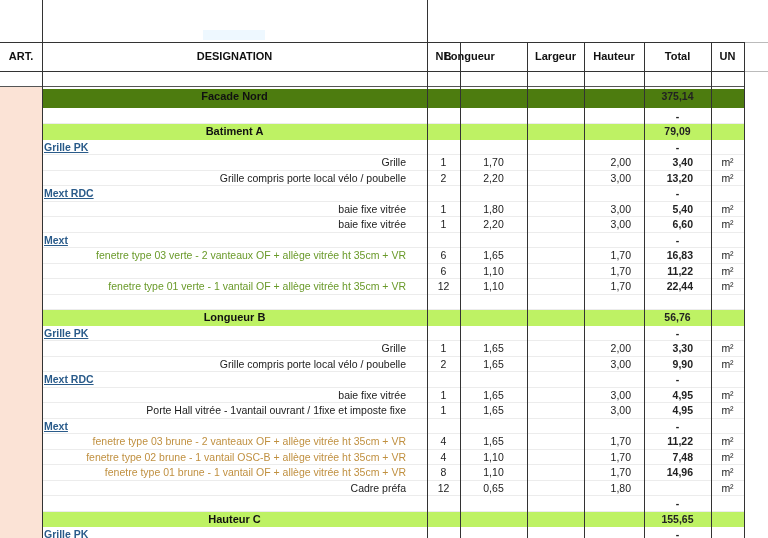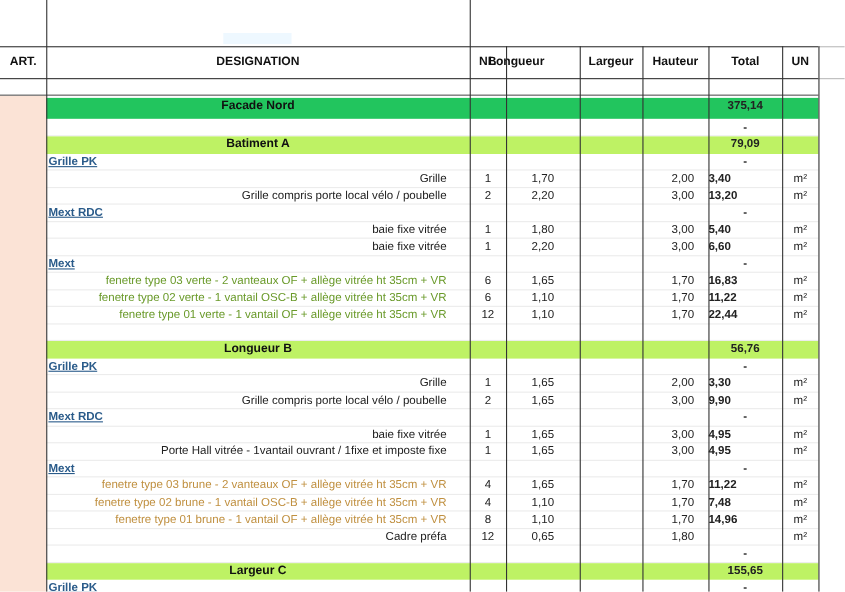--- a/index.html
+++ b/index.html
@@ -10,35 +10,35 @@
   .title { position:absolute; left:42px; width:385px; top:12px; text-align:center;
            font-weight:bold; font-size:15px; color:#c0282a; letter-spacing:0.2px; }
   .title-ghost { position:absolute; left:203px; top:30px; width:62px; height:10px; background:#eef8ff; }
   .vline { position:absolute; background:#333; width:1px; }
   .hline { position:absolute; background:#333; height:1px; }
   .ghostline { position:absolute; background:#bbb; height:1px; }
   .hdr { position:absolute; top:42px; height:29px; line-height:29px; text-align:center;
          font-weight:bold; font-size:11px; color:#111; }
   .art-col { position:absolute; left:0; top:87px; width:42px; height:451px; background:#fbe3d6; }
   .row { position:absolute; left:42px; width:702px; height:15.5px; }
-  .row.facade { background:#22c55e; }
+  .row.facade { background:#4d7c0f; }
   .row.bat { background:#bef264; }
   .row .sep { position:absolute; left:0; right:0; bottom:0; height:1px; background:#ececec; }
   .cell { position:absolute; top:0; height:100%; font-size:10.5px; line-height:15.5px; white-space:nowrap; }
   .c-des { left:0; width:385px; }
   .c-des.right { text-align:right; }
   .c-des.right span { padding-right:21px; }
   .c-des.center { text-align:center; font-weight:bold; font-size:11px; color:#111; }
   .c-des.link span { color:#2a5b8a; font-weight:bold; text-decoration:underline; padding-left:2px; font-size:10.5px; }
   .c-nb { left:385px; width:33px; text-align:center; }
   .c-lon { left:418px; width:67px; text-align:center; }
   .c-lar { left:485px; width:57px; text-align:center; }
   .c-hau { left:542px; width:60px; text-align:right; }
   .c-hau span { padding-right:13px; }
-  .c-tot { left:602px; width:67px; text-align:left; }
+  .c-tot { left:602px; width:67px; text-align:right; }
   .c-tot span { padding-right:18px;font-weight:bold; }
   .c-tot.dash { text-align:center; }
   .c-tot.dash span { padding:0; }
   .c-un { left:669px; width:33px; text-align:center; }
   .green { color:#6a9a2a; }
   .brown { color:#c09040; }
 </style>
 </head>
 <body>
 
@@ -130,21 +130,20 @@
         <div class="cell c-des right green"><span>fenetre type 03 verte - 2 vanteaux OF + allège vitrée ht 35cm + VR</span></div>
         <div class="cell c-nb">6</div>
         <div class="cell c-lon">1,65</div>
         <div class="cell c-lar"></div>
         <div class="cell c-hau"><span>1,70</span></div>
         <div class="cell c-un">m²</div>
         <div class="cell c-tot"><span>16,83</span></div>
         <div class="sep"></div>
       </div>
       <div class="row" style="top: 263.5px;">
-        <div class="cell c-des right green"><span>fenetre type 02 verte - 1 vantail OSC-B + allège vitrée ht 35cm + VR</span></div>
         <div class="cell c-nb">6</div>
         <div class="cell c-lon">1,10</div>
         <div class="cell c-lar"></div>
         <div class="cell c-hau"><span>1,70</span></div>
         <div class="cell c-un">m²</div>
         <div class="cell c-tot"><span>11,22</span></div>
         <div class="sep"></div>
       </div>
       <div class="row" style="top: 279px;">
         <div class="cell c-des right green"><span>fenetre type 01 verte - 1 vantail OF + allège vitrée ht 35cm + VR</span></div>
@@ -256,21 +255,21 @@
         <div class="cell c-hau"><span>1,80</span></div>
         <div class="cell c-un">m²</div>
         <div class="cell c-tot"><span></span></div>
         <div class="sep"></div>
       </div>
       <div class="row" style="top: 496px;">
         <div class="cell c-tot dash"><span>-</span></div>
         <div class="sep"></div>
       </div>
       <div class="row bat" style="top: 511.5px;">
-        <div class="cell c-des center">Largeur C</div>
+        <div class="cell c-des center">Hauteur C</div>
         <div class="cell c-tot dash"><span>155,65</span></div>
       </div>
       <div class="row" style="top: 527px;">
         <div class="cell c-des link"><span>Grille PK</span></div>
         <div class="cell c-tot dash"><span>-</span></div>
       </div>
     </div>
 
   <div class="hline" style="left:0;top:42px;width:744px;"></div>
   <div class="ghostline" style="left:744px;top:42px;width:24px;"></div>

